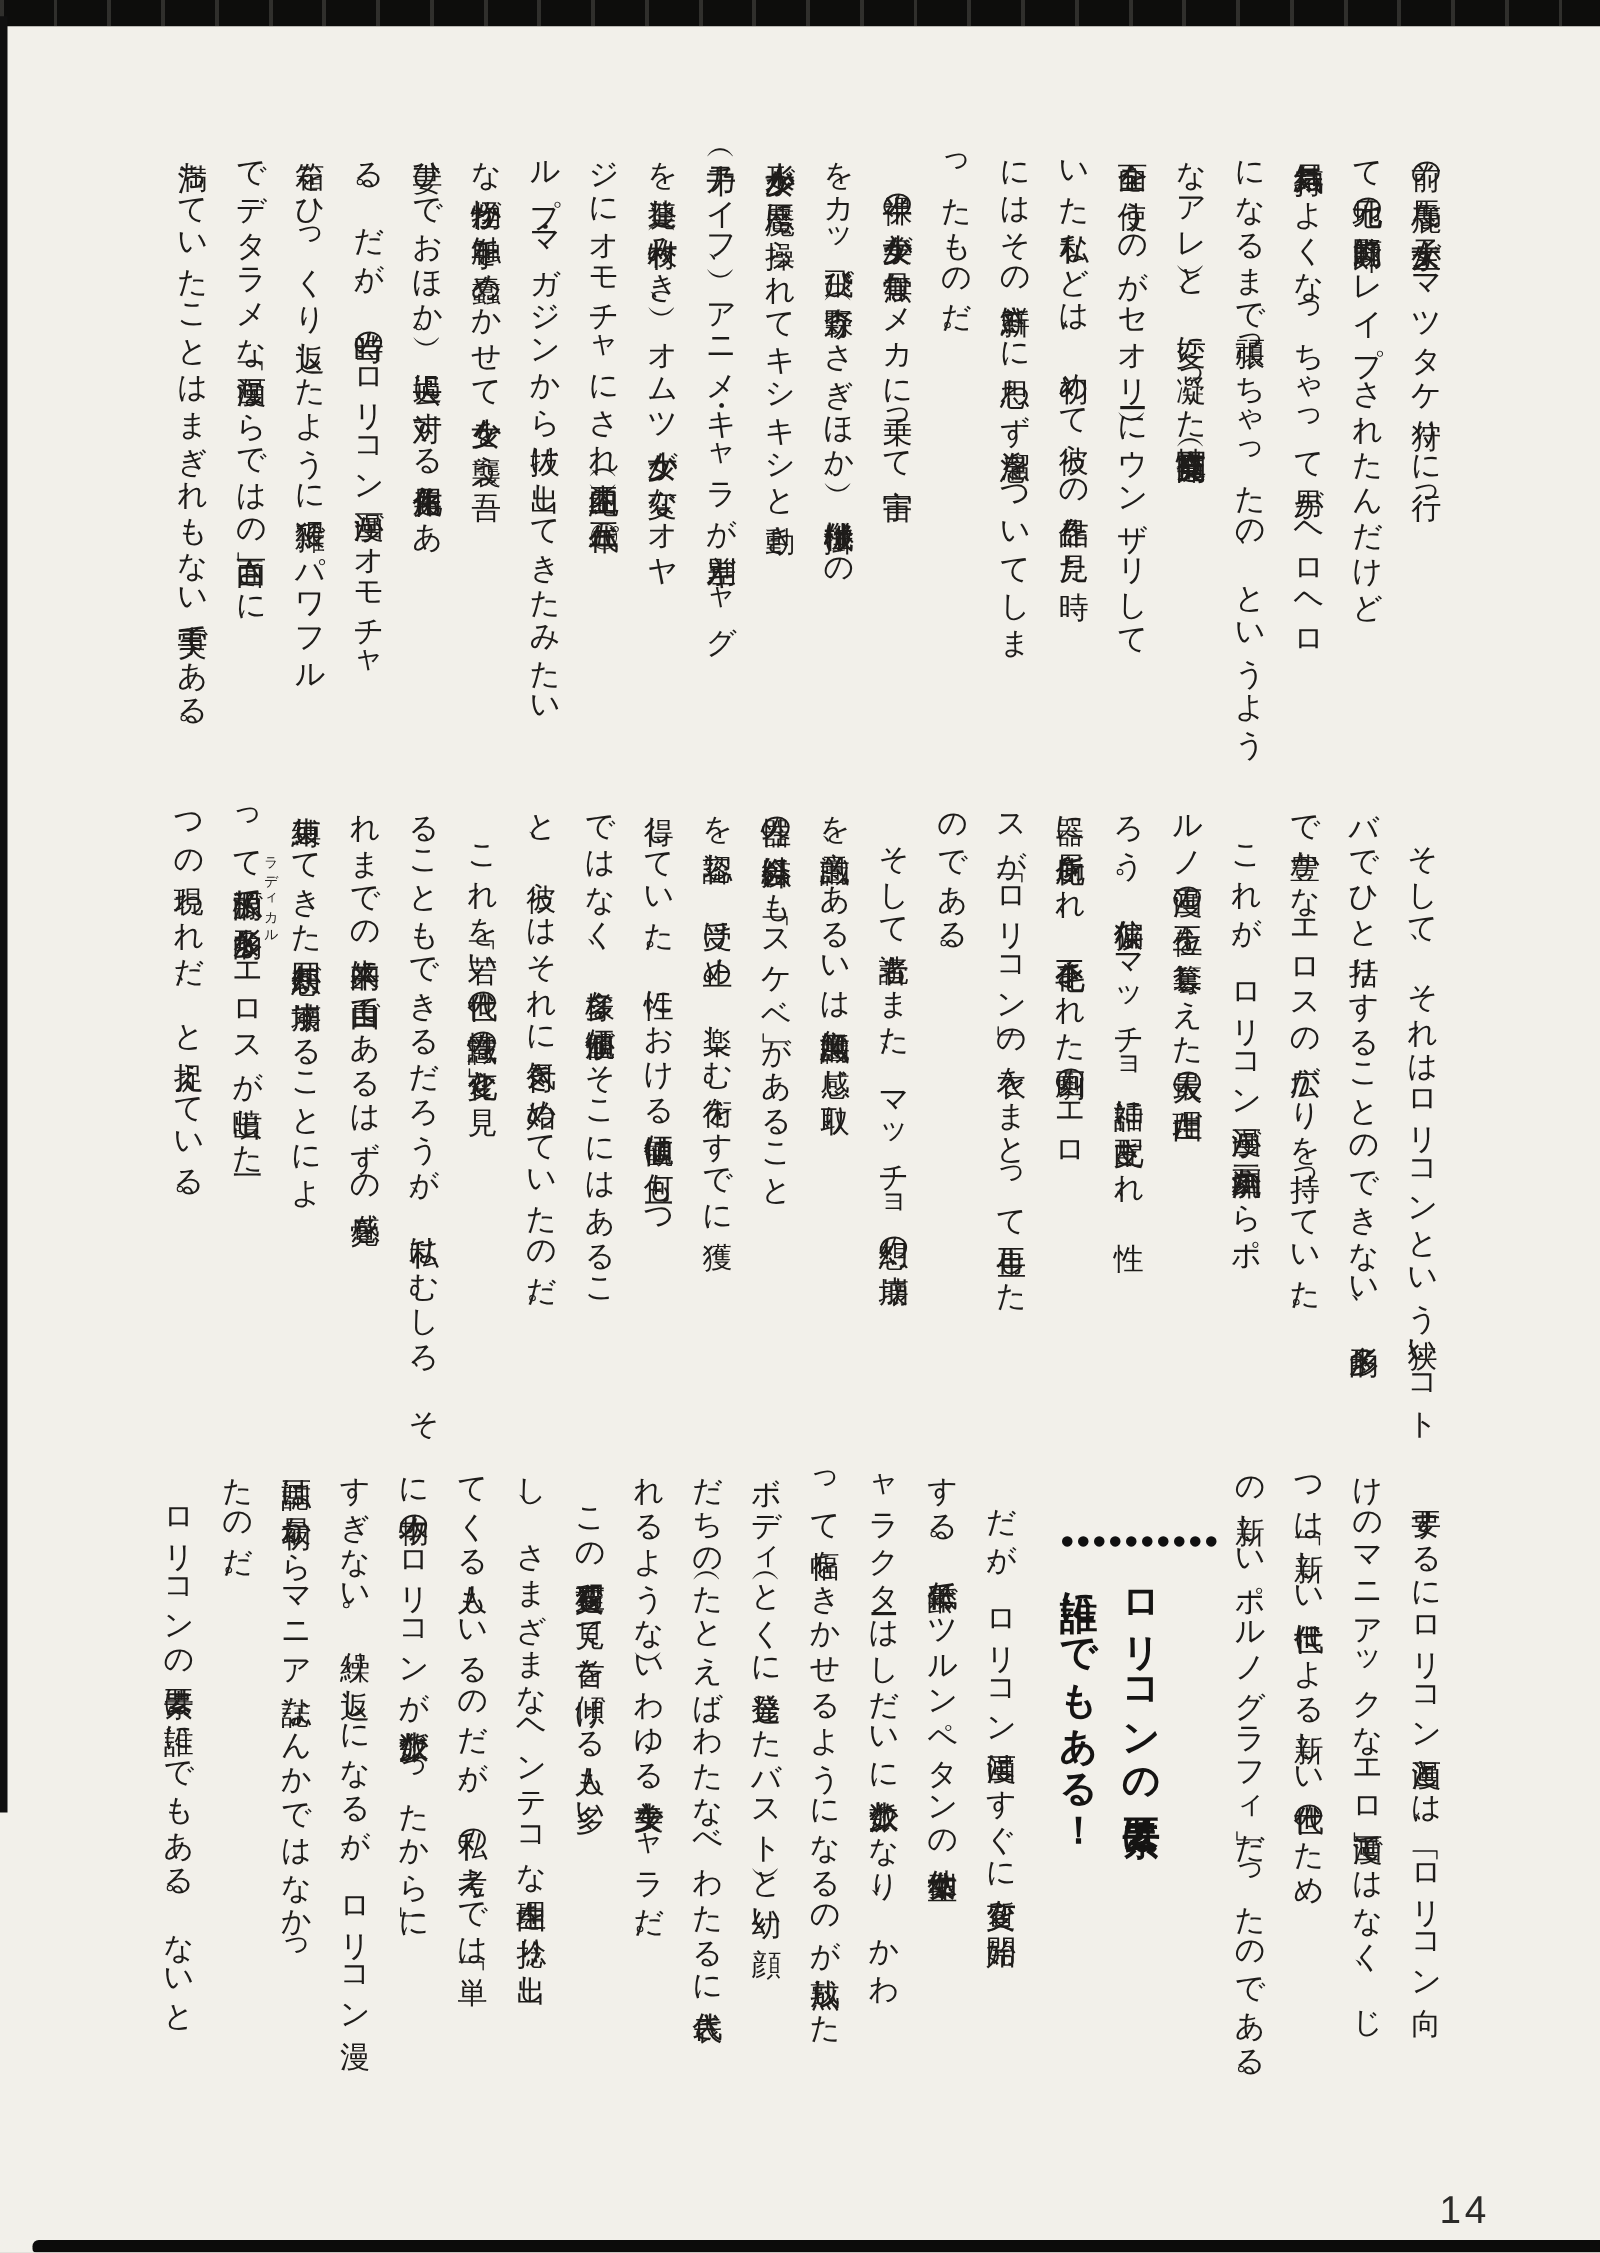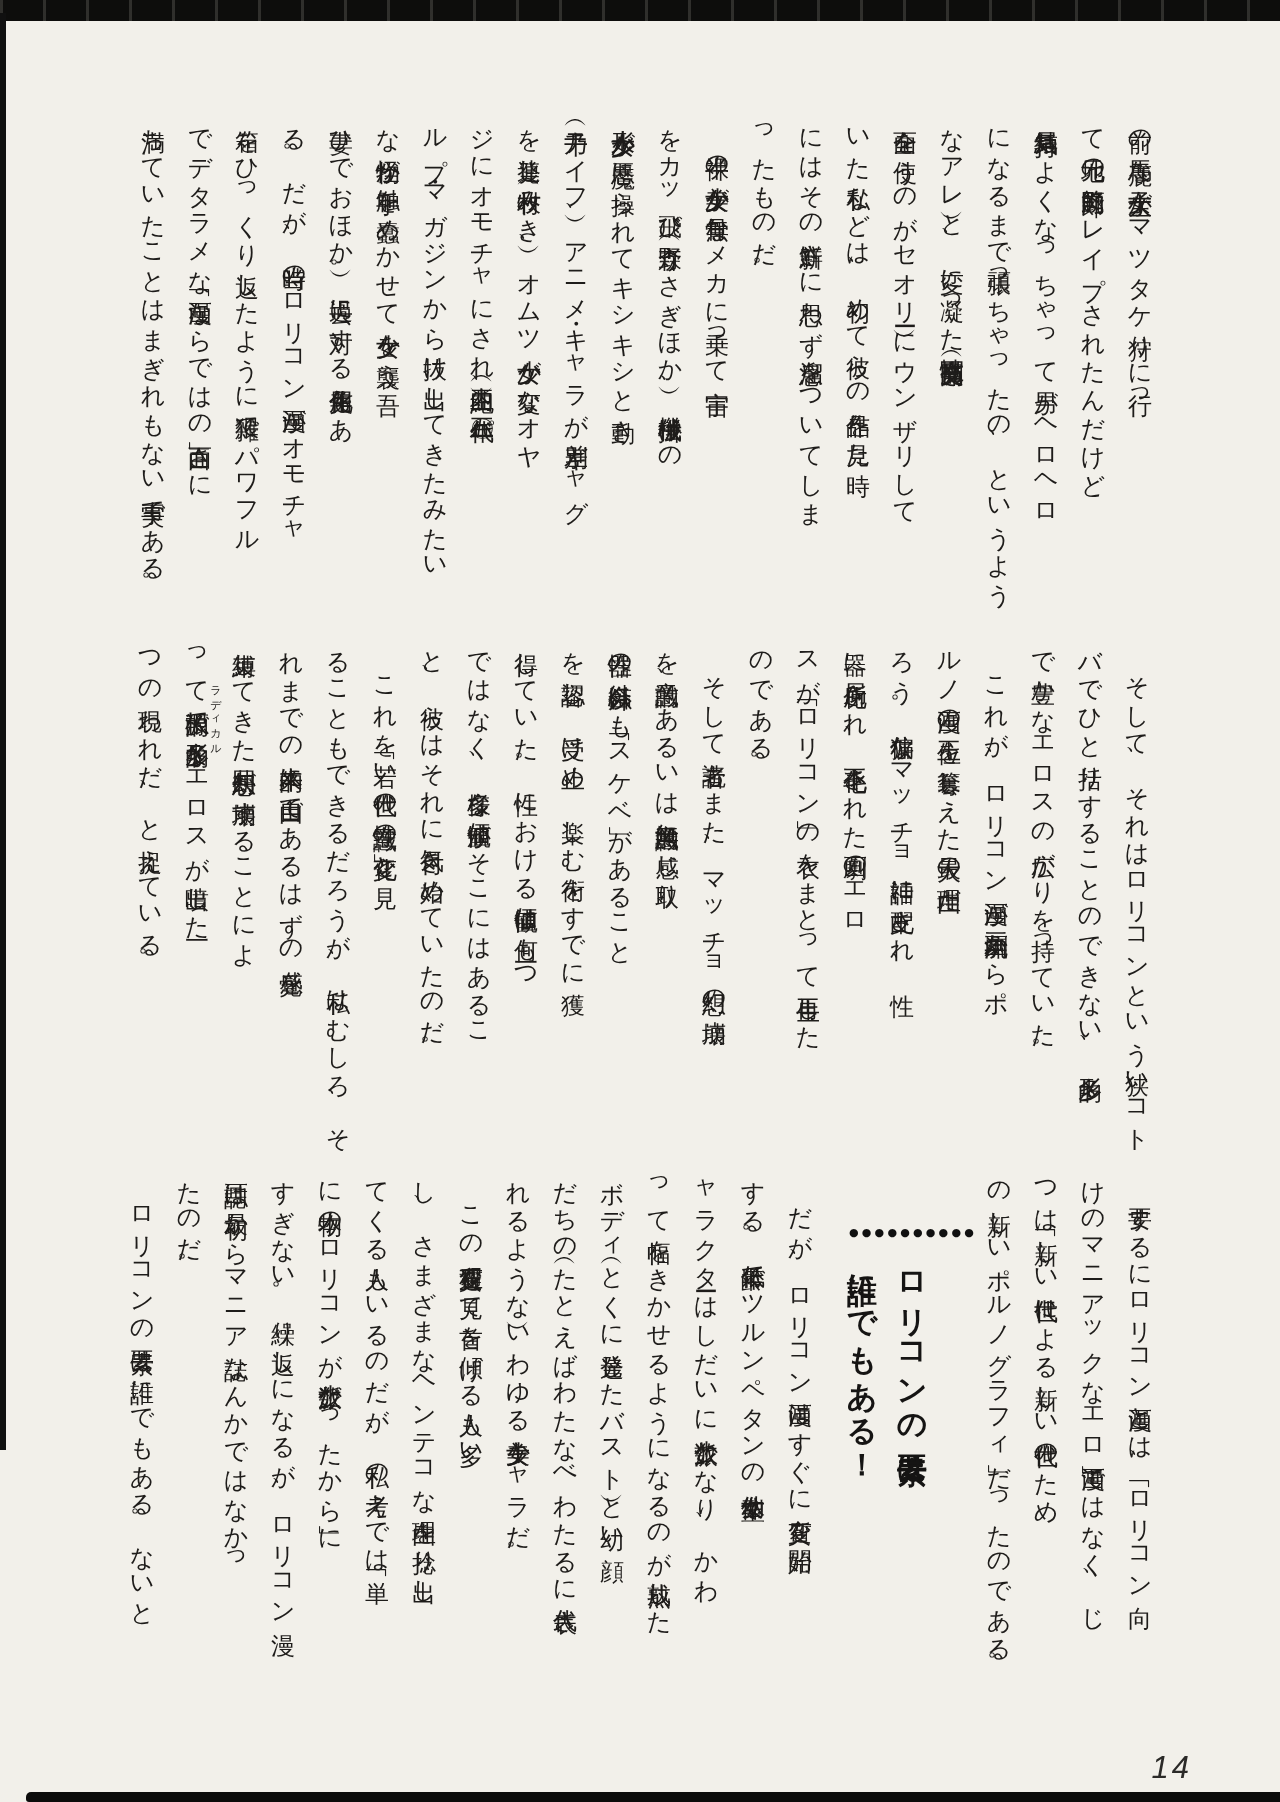--- a/index.html
+++ b/index.html
@@ -45,21 +45,21 @@
   
   .ruby-note{
     position:absolute;top:678px;right:1058px;
     writing-mode:vertical-rl;-webkit-writing-mode:vertical-rl;
     font-size:11px;letter-spacing:2px;color:#242220;line-height:12px;white-space:nowrap;
   }
 
   .page-number{
     position:absolute;top:1750px;right:88px;
     font-family:"Liberation Sans","DejaVu Sans",sans-serif;
-    font-size:31px;letter-spacing:3px;color:#2b2a28;font-style:italic;
+    font-size:31px;letter-spacing:3px;color:#2b2a28;
   }
 </style>
 </head>
 <body>
 
 <div class="page">
 
   <div class="top-bar"></div>
   <div class="left-bar"></div>
   <div class="bottom-bar"></div>

